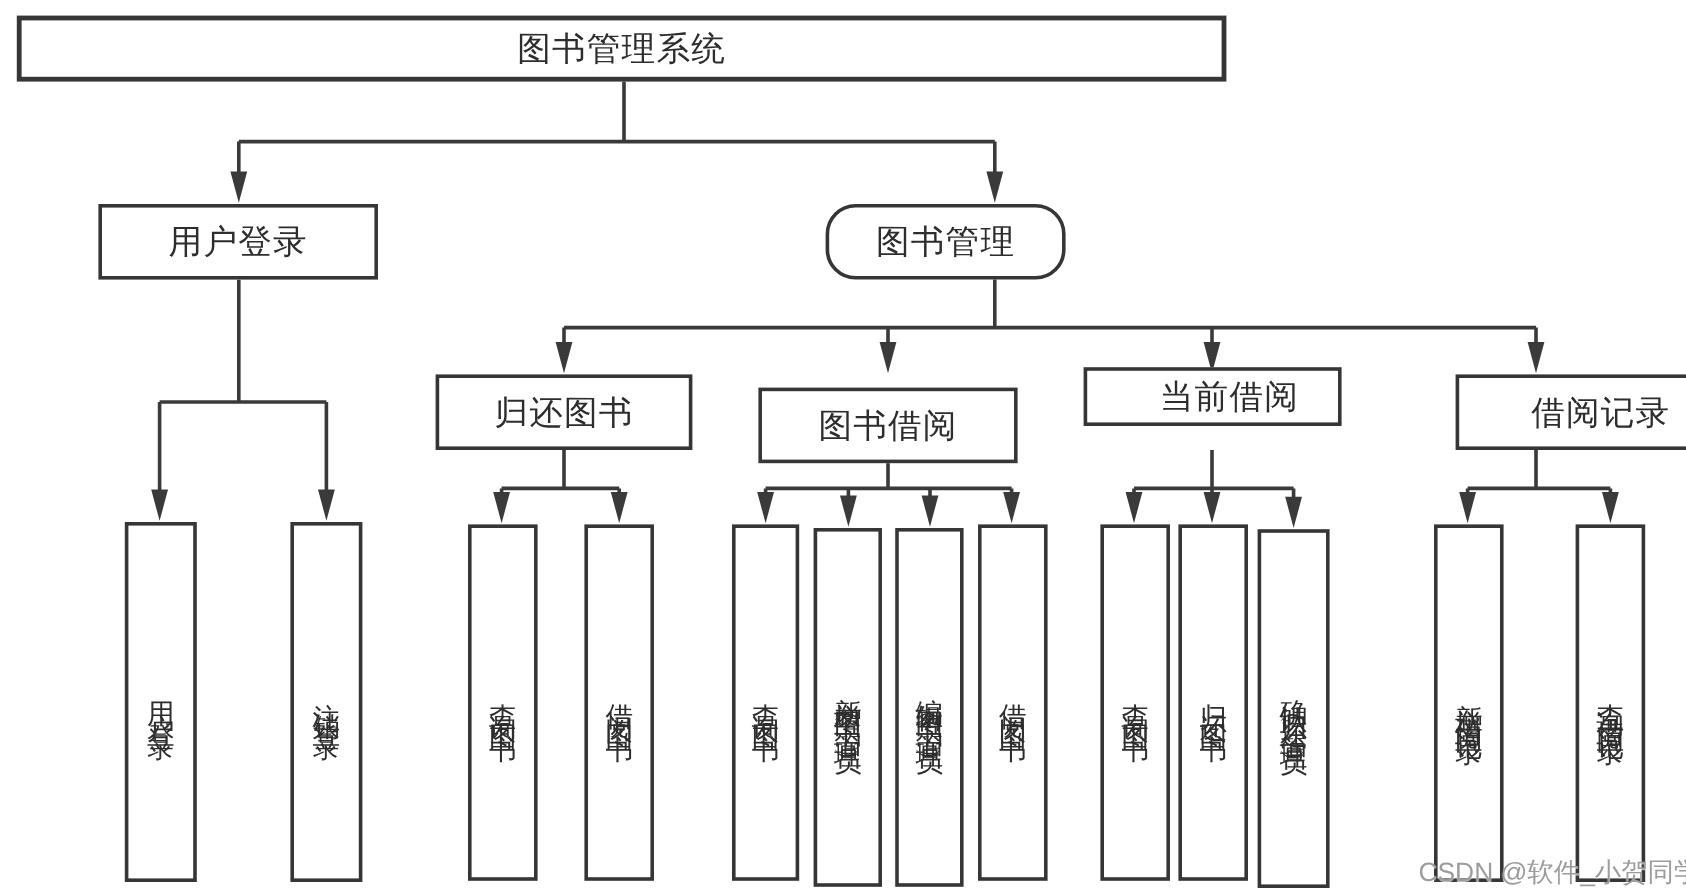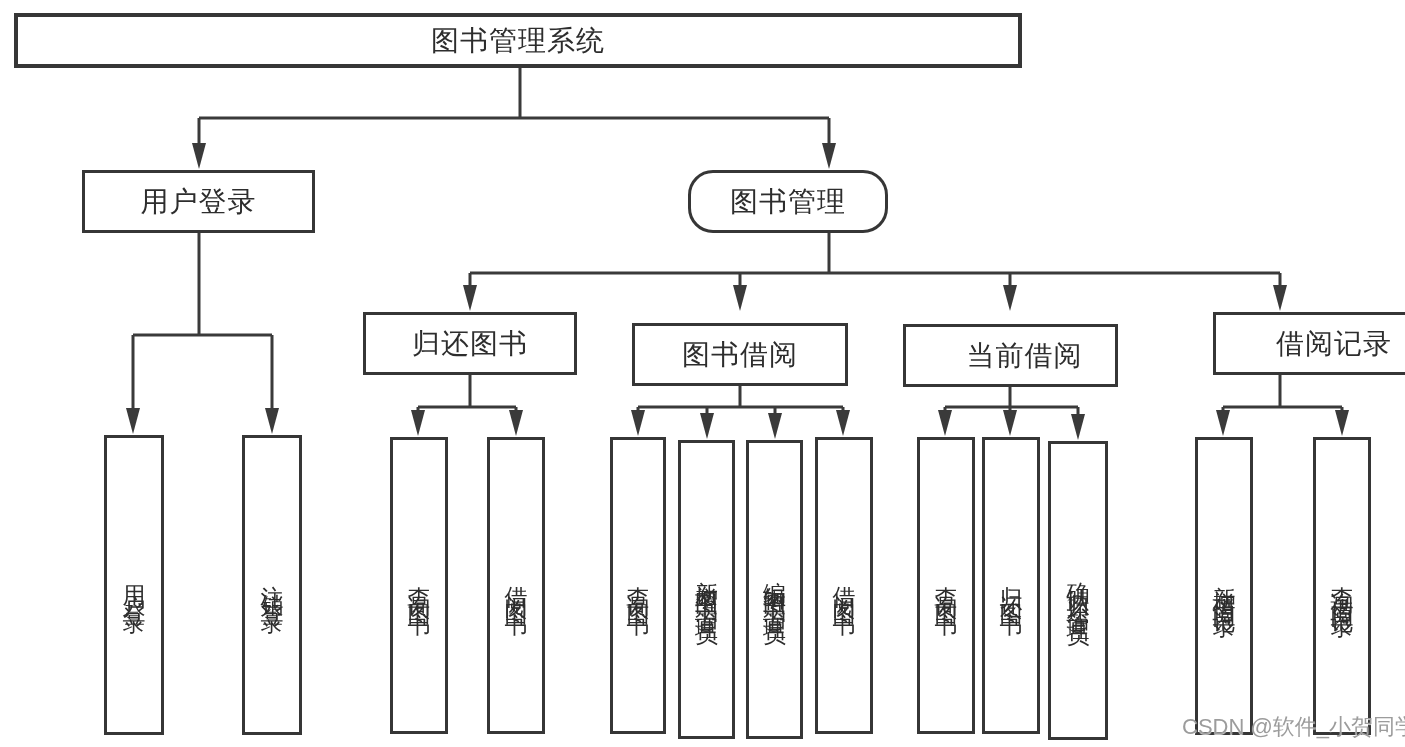--- a/index.html
+++ b/index.html
@@ -82,21 +82,21 @@
     </g>
   </svg>
 
   <div class="node root" style="left:14px;top:13px;width:1008px;height:55px;">图书管理系统</div>
 
   <div class="node" style="left:82px;top:170px;width:233px;height:63px;">用户登录</div>
   <div class="node" style="left:688px;top:170px;width:200px;height:63px;border-radius:25px;">图书管理</div>
 
   <div class="node" style="left:363px;top:312px;width:214px;height:63px;">归还图书</div>
   <div class="node" style="left:632px;top:323px;width:216px;height:63px;">图书借阅</div>
-  <div class="node" style="left:903px;top:324px;width:215px;height:63px;padding-left:28px;">当前借阅</div>
+  <div class="node" style="left:903px;top:306px;width:215px;height:49px;padding-left:28px;">当前借阅</div>
   <div class="node" style="left:1213px;top:312px;width:242px;height:63px;">借阅记录</div>
 
   <div class="vnode" style="left:104px;top:435px;width:60px;height:300px;">
     <span>用户登录</span>
   </div>
   <div class="vnode" style="left:242px;top:435px;width:60px;height:300px;">
     <span>注销登录</span>
   </div>
 
   <div class="vnode" style="left:390px;top:437px;width:58px;height:297px;">

